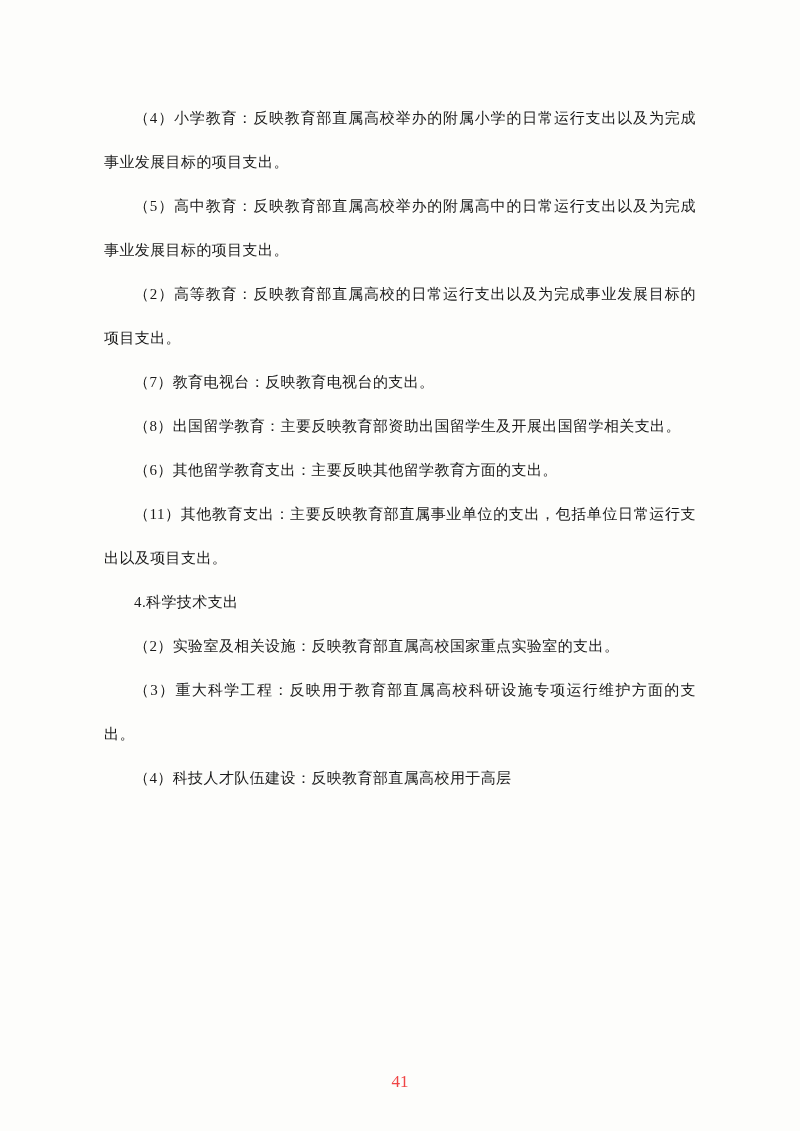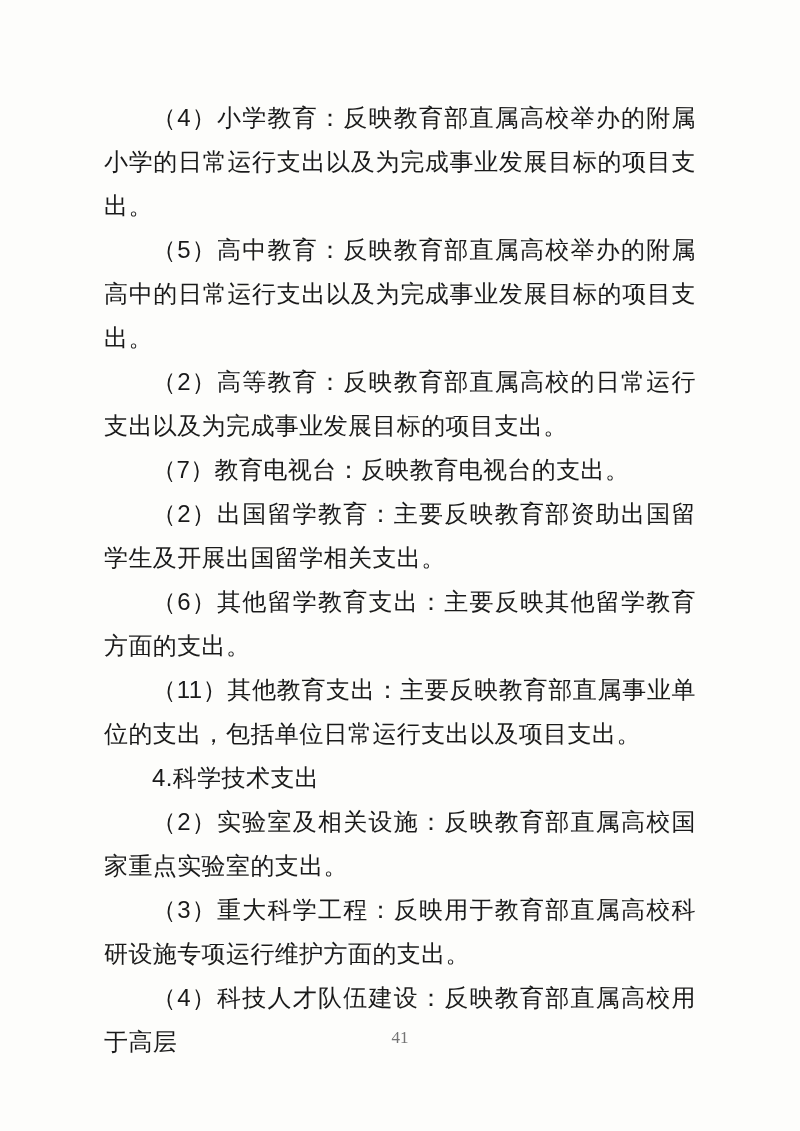--- a/index.html
+++ b/index.html
@@ -19,51 +19,51 @@
     overflow: hidden;
     box-sizing: border-box;
   }
   .content {
     position: absolute;
     left: 104px;
     top: 96px;
     width: 592px;
   }
   .para {
-    font-size: 24px;
+    font-size: 15px;
     line-height: 44px;
     color: #1a1a1a;
     text-align: justify;
     text-justify: inter-ideograph;
     letter-spacing: 0.4px;
     margin: 0;
     text-indent: 2em;
-    font-family: Liberation Sans, sans-serif;
+    font-family: Liberation Serif, serif;
   }
   .page-number {
     position: absolute;
     left: 0;
     right: 0;
-    top: 1028px;
+    top: 1072px;
     text-align: center;
     font-size: 17px;
-    color: #737373;
+    color: #ef4444;
     font-family: "Liberation Serif", serif;
   }
 </style>
 </head>
 <body>
 
 <div class="page">
   <div class="content">
     <p class="para">（4）小学教育：反映教育部直属高校举办的附属小学的日常运行支出以及为完成事业发展目标的项目支出。</p>
     <p class="para">（5）高中教育：反映教育部直属高校举办的附属高中的日常运行支出以及为完成事业发展目标的项目支出。</p>
     <p class="para">（2）高等教育：反映教育部直属高校的日常运行支出以及为完成事业发展目标的项目支出。</p>
     <p class="para">（7）教育电视台：反映教育电视台的支出。</p>
-    <p class="para">（2）出国留学教育：主要反映教育部资助出国留学生及开展出国留学相关支出。</p>
+    <p class="para">（8）出国留学教育：主要反映教育部资助出国留学生及开展出国留学相关支出。</p>
     <p class="para">（6）其他留学教育支出：主要反映其他留学教育方面的支出。</p>
     <p class="para">（11）其他教育支出：主要反映教育部直属事业单位的支出，包括单位日常运行支出以及项目支出。</p>
     <p class="para">4.科学技术支出</p>
     <p class="para">（2）实验室及相关设施：反映教育部直属高校国家重点实验室的支出。</p>
     <p class="para">（3）重大科学工程：反映用于教育部直属高校科研设施专项运行维护方面的支出。</p>
     <p class="para">（4）科技人才队伍建设：反映教育部直属高校用于高层</p>
   </div>
   <div class="page-number">41</div>
 </div>
 

